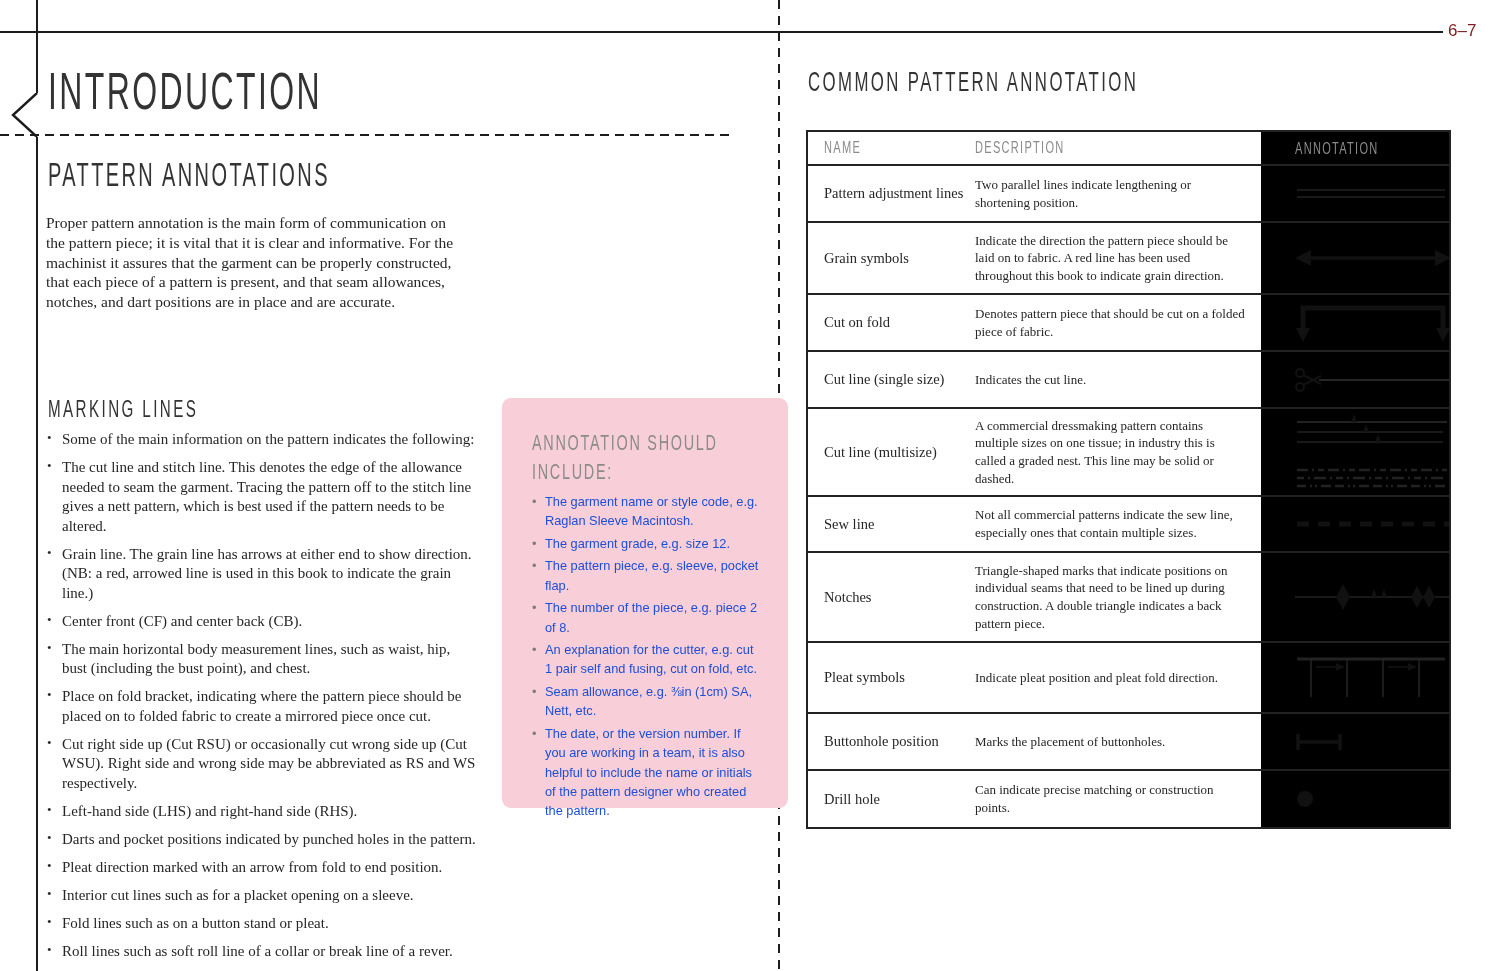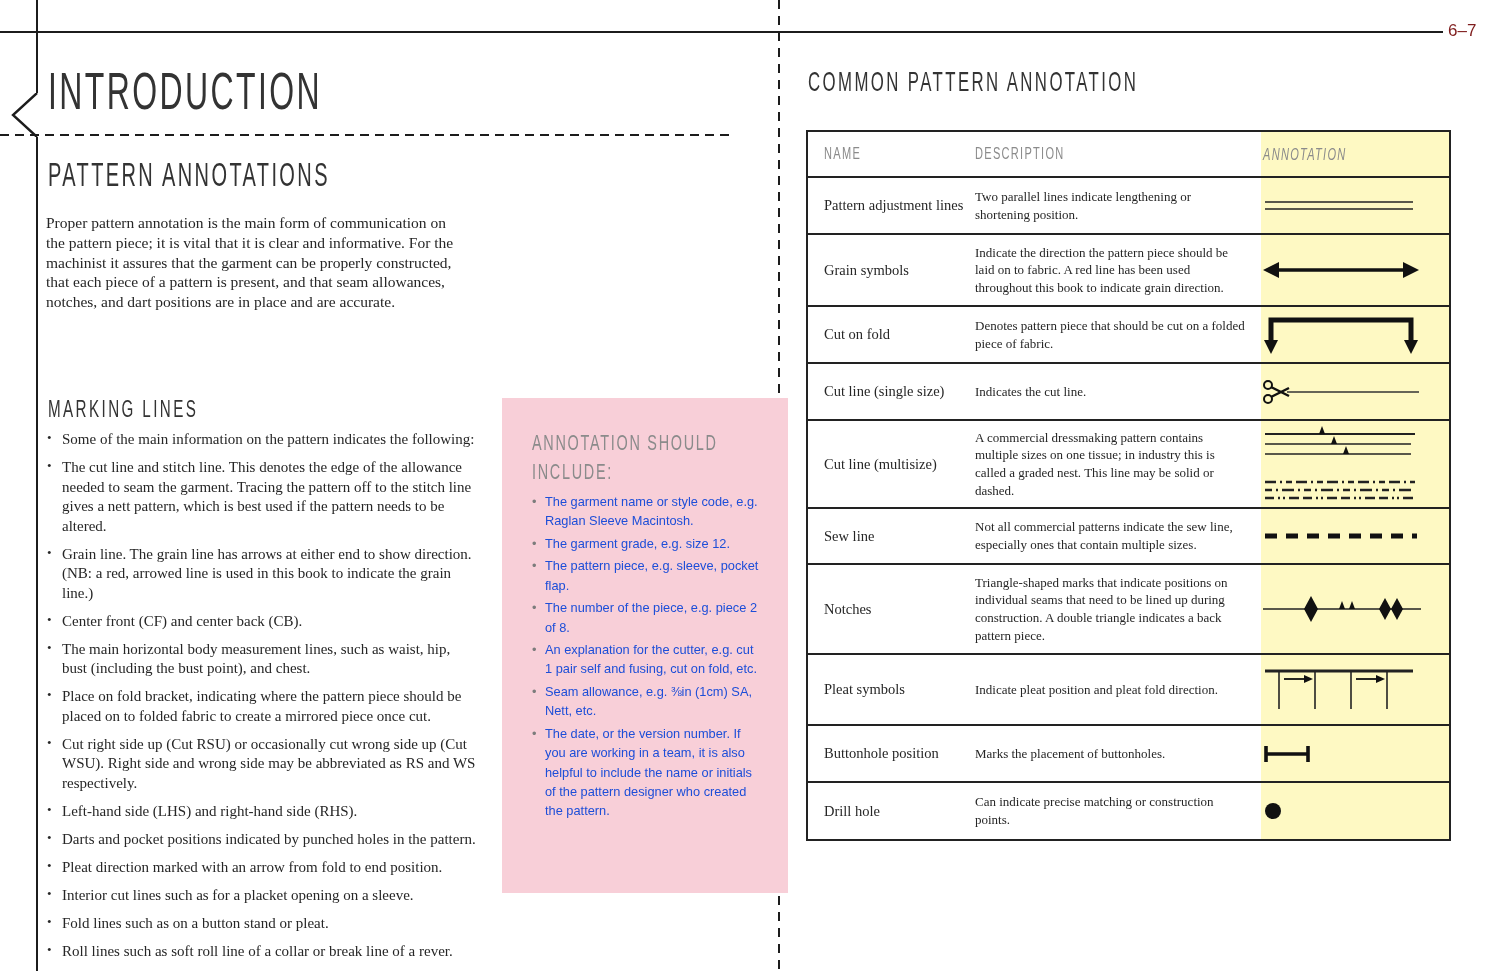--- a/index.html
+++ b/index.html
@@ -29,42 +29,42 @@
   .title-pattern{position:absolute;left:48px;top:160px;font-size:25px;}
   .intro-par{position:absolute;left:46px;top:213px;width:420px;font-size:15.5px;line-height:1.28;}
   .title-marking{position:absolute;left:48px;top:398px;font-size:19px;}
 
   ul.bullets{position:absolute;left:46px;top:430px;width:430px;margin:0;padding:0;list-style:none;
              font-size:15px;line-height:1.3;}
   ul.bullets li{position:relative;padding-left:16px;margin-bottom:8.5px;}
   ul.bullets li::before{content:"•";position:absolute;left:1px;top:0;font-size:13px;color:#262626;}
 
   
-  .pink-box{position:absolute;left:502px;top:398px;width:286px;height:495px;background:#f8cfd8;
-            box-sizing:border-box;padding:32px 26px 0 30px;}
+  .pink-box{position:absolute;left:502px;top:398px;width:286px;height:410px;background:#f8cfd8;
+            box-sizing:border-box;padding:32px 26px 0 30px;border-radius:9px;}
   .pink-box .box-title{font-size:17px;line-height:1.35;letter-spacing:2px;
             transform:scale(0.85,1.25);transform-origin:left top;width:220px;white-space:normal;}
   ul.box-bullets{margin:16px 0 0 0;padding:0;list-style:none;
             font-family:"Liberation Sans",sans-serif;font-size:12.8px;line-height:1.52;color:#1d4ed8;}
   ul.box-bullets li{position:relative;padding-left:13px;margin-bottom:3px;}
   ul.box-bullets li::before{content:"•";position:absolute;left:0;top:0;color:#7c7c7c;}
 
   
   .title-common{position:absolute;left:808px;top:70px;font-size:21px;}
 
   .ptable{position:absolute;left:806px;top:130px;width:645px;border:2px solid #222;
           box-sizing:border-box;background:#fff;}
   .prow{display:flex;align-items:center;box-sizing:border-box;}
   .prow + .prow{border-top:2px solid #222;}
   .cell{box-sizing:border-box;}
   .c-name{width:165px;padding:6px 8px 6px 16px;font-size:14.5px;}
   .c-desc{flex:1;padding:8px 14px 8px 2px;font-size:13px;line-height:1.35;}
-  .c-ann{width:188px;align-self:stretch;background:#fef9c3;display:flex;align-items:center;
-         padding-left:2px;font-style:italic;}
-  .hdr{height:44px;justify-content:space-between;}
+  .c-ann{width:188px;align-self:stretch;background:#000000;display:flex;align-items:center;
+         padding-left:34px;}
+  .hdr{height:32px;justify-content:space-between;}
   .hdr .cell{font-size:13px;}
   .hdr .hand{letter-spacing:1.5px;transform:scale(0.85,1.25);}
   svg.sym{display:block;}
 </style>
 </head>
 <body>
 
 <div id="canvas">
 
   <div class="rule-top"></div>

